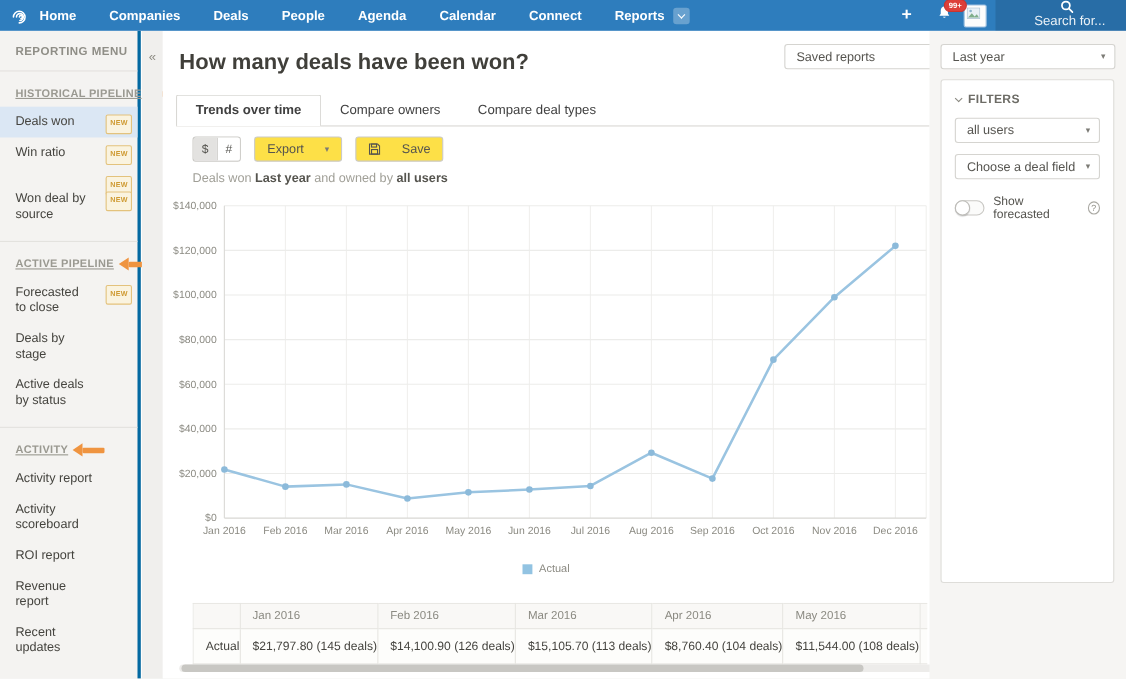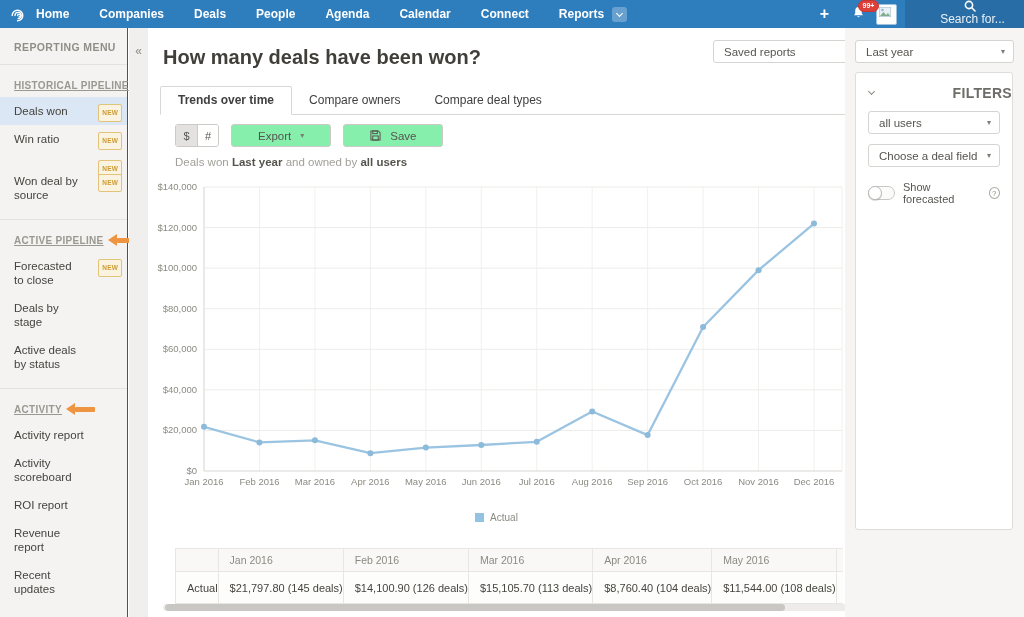--- a/index.html
+++ b/index.html
@@ -16,21 +16,21 @@
   .chev { display:inline-block; width:5px; height:5px; border-left:1.5px solid #fff; border-bottom:1.5px solid #fff; transform:rotate(-45deg); margin-top:-2px; }
   .nav-right { margin-left:auto; display:flex; align-items:center; height:28px; }
   .nav-plus { color:#fff; font-size:16px; font-weight:bold; margin-right:22px; cursor:pointer; line-height:1; }
   .bell-wrap { position:relative; margin-right:10px; cursor:pointer; }
   .badge { position:absolute; top:-5px; left:7px; background:#dd3f3a; color:#fff; font-size:7px; font-weight:bold; padding:1.5px 3.5px; border-radius:7px; border:1px solid #c83531; }
   .avatar { width:21px; height:21px; background:#fdfdfc; border:1px solid #9dc0e0; border-radius:2px; margin-right:8px; display:flex; align-items:flex-start; justify-content:flex-start; padding:2px; cursor:pointer; }
   .nav-search { width:119px; height:28px; background:rgba(0,0,0,.12); display:flex; align-items:center; padding-left:10px; cursor:text;flex-direction:column; }
   .nav-search span.txt { color:rgba(255,255,255,.9); font-size:12px; margin-left:6px; }
 
   
-  .sidebar { position:absolute; left:0; top:28px; width:128px; height:589px; background:#f4f3f1; border-right:1px solid #0369a1; }
+  .sidebar { position:absolute; left:0; top:28px; width:128px; height:589px; background:#f4f3f1; border-right:3px solid #0369a1; }
   .side-title { font-size:10.5px; font-weight:bold; color:#8f8e87; letter-spacing:.4px; padding:13px 0 11px 14px; border-bottom:1px solid #e3e2de; }
   .side-section { border-bottom:1px solid #e3e2de; padding-bottom:10px; }
   .side-section:last-child { border-bottom:none; }
   .side-header { display:flex; align-items:center; font-size:10px; font-weight:bold; color:#9a9991; letter-spacing:.3px; padding:14px 0 6px 14px; white-space:nowrap;text-decoration:underline; }
   .orange-arrow { display:inline-flex; align-items:center; margin-left:4px; }
   .orange-arrow .tri { width:0; height:0; border-top:6px solid transparent; border-bottom:6px solid transparent; border-right:9px solid #ef9440; }
   .orange-arrow .tail { width:20px; height:5px; background:#ef9440; border-radius:1px; }
   .side-item { position:relative; font-size:11.5px; color:#45443f; padding:7px 14px 7px 14px; cursor:pointer; line-height:14px; }
   .side-item.selected { background:#dbe7f4; }
   .side-item .label { display:block; padding-right:26px; }
@@ -46,21 +46,21 @@
   .dropdown { background:#fff; border:1px solid #d5d4d0; border-radius:3px; height:23px; display:flex; align-items:center; padding:0 8px 0 10px; font-size:11.5px; color:#55544f; cursor:pointer; }
   .dropdown .caret { margin-left:auto; color:#7c7b75; font-size:8px; }
   .tabs { position:absolute; left:12px; top:59px; right:0; height:28px; border-bottom:1px solid #d9d8d4; display:flex; align-items:flex-end; }
   .tab { font-size:12px; color:#404040; padding:0 17px; line-height:27px; cursor:pointer; }
   .tab.active { background:#fff; border:1px solid #d9d8d4; border-bottom:1px solid #fff; margin-bottom:-1px; border-radius:2px 2px 0 0; font-weight:bold; }
   .toolbar { position:absolute; left:27px; top:96px; display:flex; align-items:center; }
   .seg { display:flex; border:1px solid #cbcac6; border-radius:3px; overflow:hidden; }
   .seg-btn { width:21px; height:21px; display:flex; align-items:center; justify-content:center; font-size:11px; color:#55544f; background:#fff; cursor:pointer; }
   .seg-btn.active { background:#e3e2e0; }
   .seg-btn + .seg-btn { border-left:1px solid #cbcac6; }
-  .tool-btn { height:23px; border:1px solid #cbcac6; border-radius:3px; background:#86efac; display:flex; align-items:center; padding:0 26px; font-size:11.5px; color:#55544f; margin-left:12px; cursor:pointer; gap:9px; }
+  .tool-btn { height:23px; border:1px solid #cbcac6; border-radius:3px; background:#fde047; display:flex; align-items:center; padding:0 11px; font-size:11.5px; color:#55544f; margin-left:12px; cursor:pointer; gap:19px; }
   .chart-caption { position:absolute; left:27px; top:128px; font-size:11.5px; color:#a09f97; }
   .chart-caption b { color:#55544e; }
   .chart-svg { position:absolute; left:0px; top:146px; }
   .legend { position:absolute; left:0; top:484px; width:697px; display:flex; justify-content:center; align-items:center; gap:6px; font-size:10px; color:#8b8a82; }
   .legend-swatch { width:9px; height:9px; background:#92c3e2; display:inline-block; }
 
   
   .table-wrap { position:absolute; left:27px; top:520px; width:668px; height:57px; overflow:hidden; }
   table.data { border-collapse:collapse; table-layout:fixed; }
   table.data th, table.data td { border:1px solid #e7e6e2; white-space:nowrap; overflow:hidden; text-align:left; }
@@ -69,21 +69,21 @@
   table.data .col-label { width:108px; }
   table.data .col-month { width:93px; }
 
   .hscrollbar { position:absolute; left:163px; top:604px; width:827px; height:7px; background:#edecea; border-radius:4px; }
   .hscrollbar .thumb { position:absolute; left:2px; top:0; width:620px; height:7px; background:#c8c7c3; border-radius:4px; cursor:pointer; }
 
   
   .right-panel { position:absolute; left:845px; top:28px; width:179px; height:589px; background:#f6f5f3; }
   .time-range { position:absolute; left:10px; top:12px; width:159px; }
   .filters-card { position:absolute; left:10px; top:44px; width:158px; height:458px; background:#fff; border:1px solid #deddd9; border-radius:3px; }
-  .filters-head { display:flex; align-items:center; gap:6px; padding:12px 0 0 13px; font-size:14px; font-weight:bold; color:#6d6c66; letter-spacing:.3px; cursor:pointer;justify-content:space-between; }
+  .filters-head { display:flex; align-items:center; gap:6px; padding:12px 0 0 13px; font-size:11px; font-weight:bold; color:#6d6c66; letter-spacing:.3px; cursor:pointer; }
   .chev-gray { display:inline-block; width:5px; height:5px; border-left:1.5px solid #8b8a82; border-bottom:1.5px solid #8b8a82; transform:rotate(-45deg); margin-top:-3px; }
   .filters-card .dropdown { margin:10px 12px 0 12px; }
   .toggle-row { display:flex; align-items:center; gap:8px; margin:14px 12px 0 12px; }
   .toggle { position:relative; width:27px; height:14px; border:1px solid #c9c8c4; border-radius:8px; background:#fbfbfa; cursor:pointer; flex:none; }
   .toggle .knob { position:absolute; left:-1px; top:-1px; width:14px; height:14px; border-radius:50%; background:#fff; border:1px solid #bdbcb8; box-shadow:0 1px 1px rgba(0,0,0,.15); }
   .toggle-label { font-size:11px; color:#55544f; }
   .help-circle { width:12px; height:12px; border:1px solid #aaa9a3; border-radius:50%; color:#8b8a82; font-size:8px; display:flex; align-items:center; justify-content:center; cursor:pointer; }
 </style>
 </head>
 <body>

